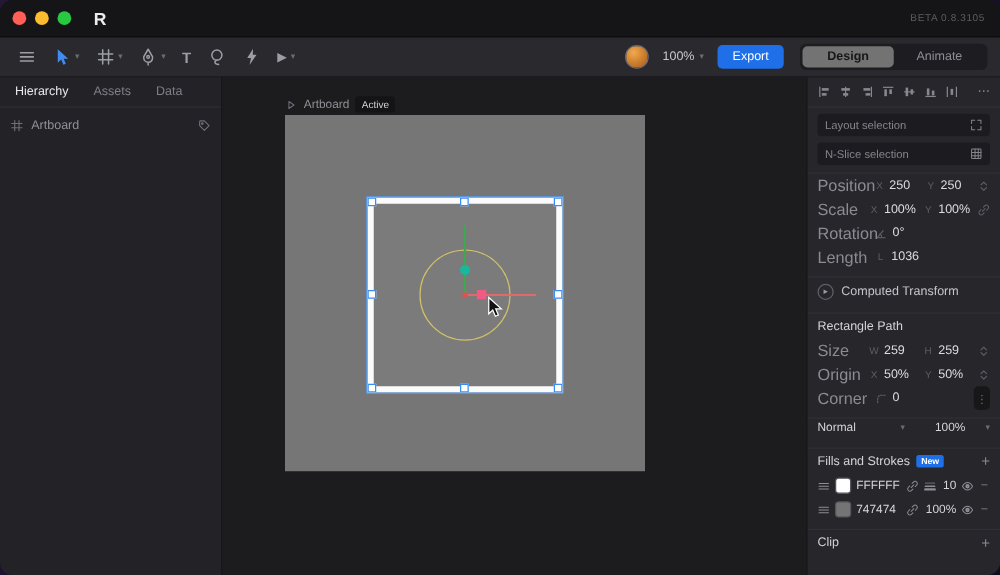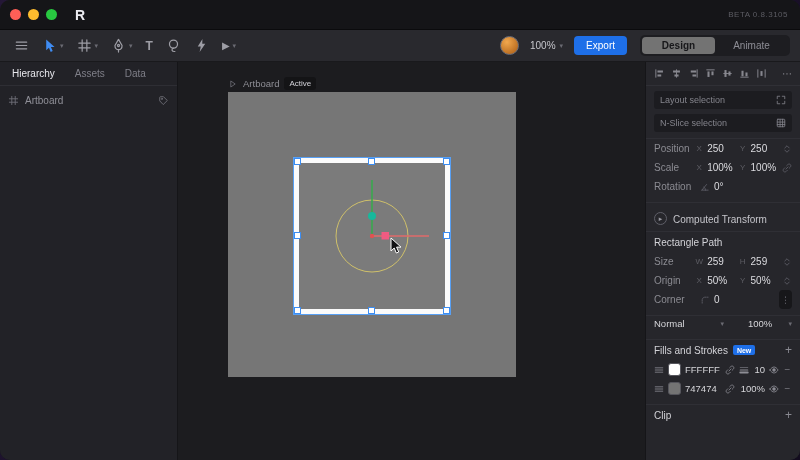--- a/index.html
+++ b/index.html
@@ -68,25 +68,25 @@
 
   
   .inspector{width:155px;background:#26262b;border-left:1px solid #151518;display:flex;flex-direction:column;overflow:hidden;flex:none}
   .alignrow{display:flex;align-items:center;height:24px;padding:0 8px;gap:6px;border-bottom:1px solid #303036;color:#87878f;flex:none}
   .alignrow svg{width:11px;height:11px}
   .ellip{margin-left:auto;color:#87878f;font-size:10px;line-height:1}
   .selbox{height:18px;background:#1c1c20;border-radius:3px;margin:5px 8px 0;display:flex;align-items:center;padding:0 6px;gap:4px;color:#84848c;flex:none}
   .selbox-label{font-size:9px;flex:1}
   .divider{height:1px;background:#2f2f35;margin-top:6px;flex:none}
   .prow{display:flex;align-items:center;height:19px;padding:0 8px;gap:4px;flex:none}
-  .plabel{width:42px;font-size:10px;color:#8b8b92}
+  .plabel{width:42px;font-size:13px;color:#8b8b92}
   .pkey{width:9px;font-size:8px;color:#5d5d64;text-align:center}
   .pval{width:31px;font-size:10px;color:#dcdce0}
   .picon{margin-left:auto;color:#63636c;display:flex}
-  .comprow{display:flex;align-items:flex-end;gap:6px;padding:0 8px;height:22px;color:#c4c4ca;font-size:10px;flex:none}
+  .comprow{display:flex;align-items:center;gap:6px;padding:0 8px;height:22px;color:#c4c4ca;font-size:10px;flex:none}
   .disc{width:13px;height:13px;border:1px solid #5f5f68;border-radius:50%;display:flex;align-items:center;justify-content:center;font-size:7px;color:#9a9aa2;flex:none}
   .shead{display:flex;align-items:center;min-height:20px;padding:0 8px;font-size:10px;color:#d3d3d8;gap:5px;flex:none}
   .newbadge{background:#1e6fe8;color:#fff;font-size:7px;padding:1.5px 4px;border-radius:2px;font-weight:bold}
   .plus{margin-left:auto;color:#8a8a92;font-size:12px;line-height:1}
   .cpill{margin-left:auto;width:13px;height:19px;background:#17171a;border-radius:4px;color:#71717a;display:flex;align-items:center;justify-content:center;font-size:9px}
   .blendrow{display:flex;align-items:center;padding:2px 8px 4px;gap:24px;flex:none}
   .dropdown{display:flex;align-items:center;justify-content:space-between;color:#d6d6da;font-size:9.5px;flex:1;gap:4px}
   .dropdown.narrow{flex:0 0 44px}
   .fillrow{display:flex;align-items:center;height:19px;padding:0 8px;gap:4px;color:#8d8d95;flex:none}
   .swatch{width:13px;height:13px;border-radius:3px;border:1px solid #55555c;flex:none}
@@ -391,20 +391,25 @@
       </div>
       <div class="prow">
         <span class="plabel">Rotation</span>
         <span class="picon" style="margin-left:0">
             <svg class="ic xs">
               <use href="#i-angle"></use>
             </svg>
           </span>
         <span class="pval">0°</span>
       </div>
+      <div class="prow">
+        <span class="plabel">Length</span>
+        <span class="pkey">L</span>
+        <span class="pval">1036</span>
+      </div>
 
       <div class="divider"></div>
 
       <div class="comprow">
         <span class="disc">
             <span>▸</span>
           </span>
         <span>Computed Transform</span>
       </div>
 

